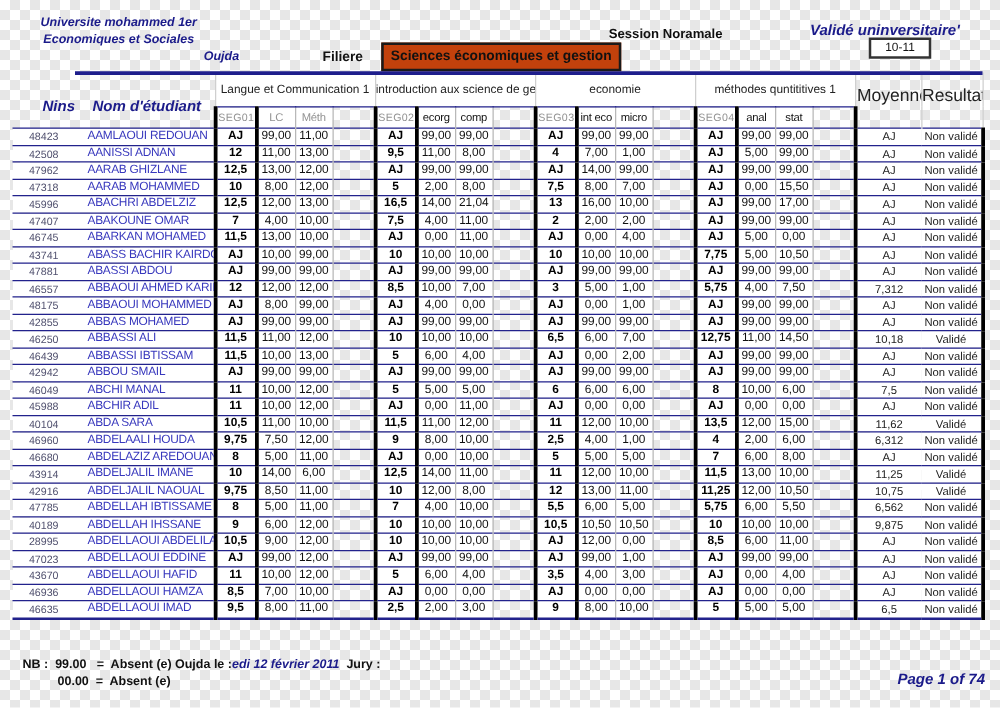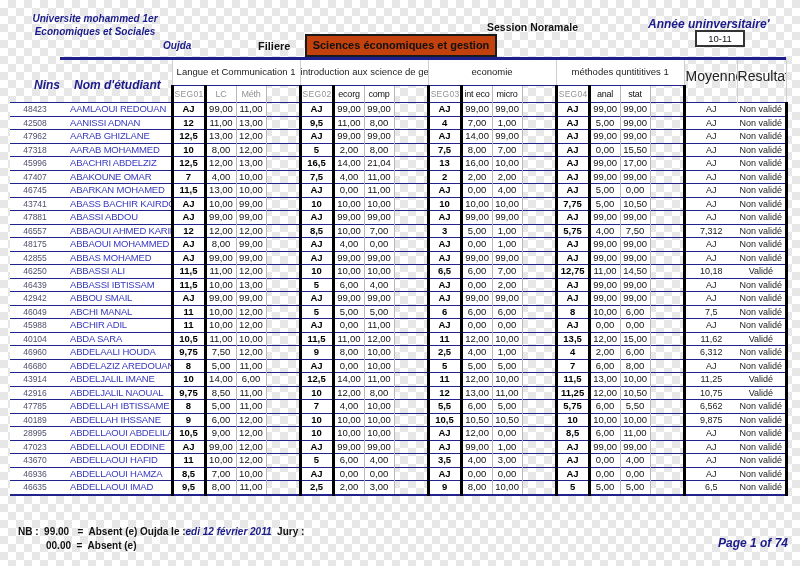--- a/index.html
+++ b/index.html
@@ -77,21 +77,21 @@
 
 <div class="abs org-block">
   <div>Universite mohammed 1er</div>
   <div>Economiques et Sociales</div>
 </div>
 <div class="abs city">Oujda</div>
 <div class="abs pv-title">PV de Notes  du 1er semestre</div>
 <div class="abs session">Session Noramale</div>
 <div class="abs filiere-label">Filiere</div>
 <div class="abs filiere-box">Sciences économiques et gestion</div>
-<div class="abs annee">Année uninversitaire'</div>
+<div class="abs annee">Validé uninversitaire'</div>
 <div class="abs year-box">10-11</div>
 
 <div class="abs table-wrap">
   <div class="table-topline"></div>
   <table>
     <colgroup>
       <col style="width:50px">
         <col style="width:112px">
       <col style="width:33px">
         <col style="width:31px">

